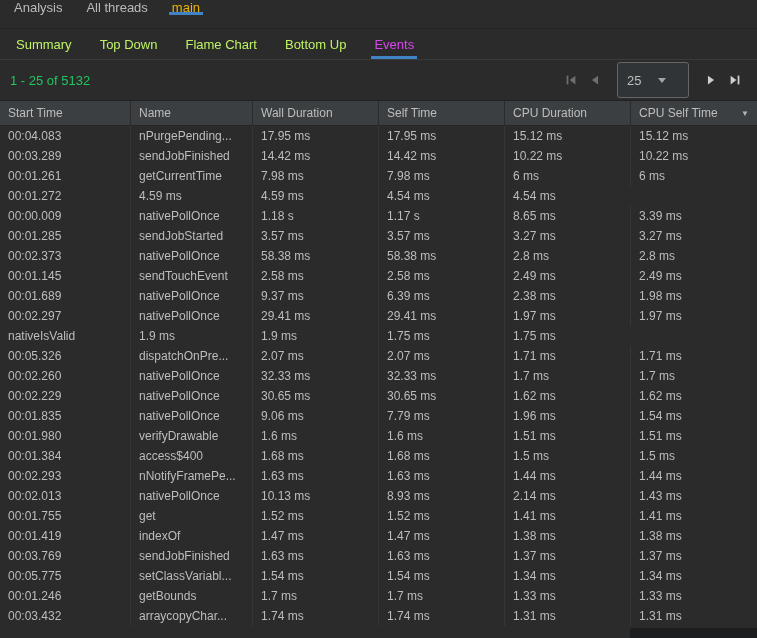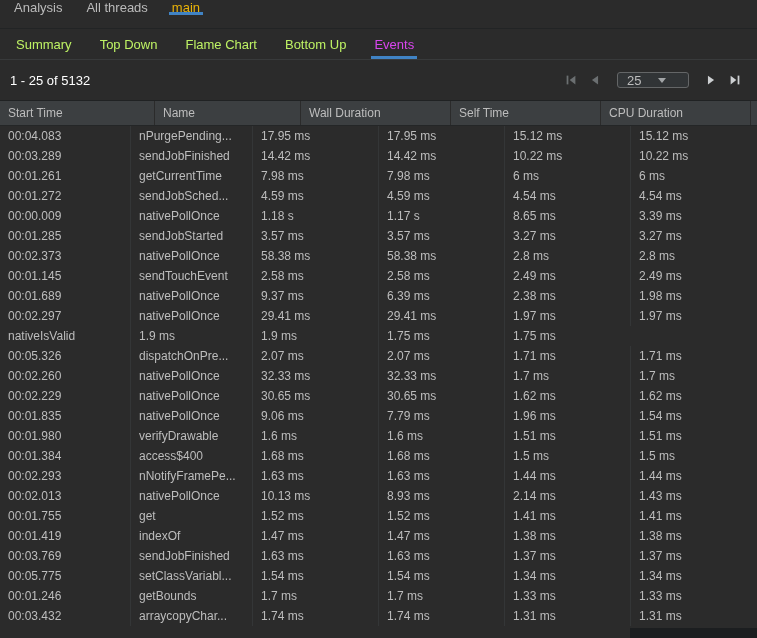--- a/index.html
+++ b/index.html
@@ -15,33 +15,33 @@
   .ttab.active::after { content:""; position:absolute; left:9px; right:9px; bottom:0; height:3px; background:var(--accent); }
 
   
   .view-tabs { height:31px; display:flex; align-items:stretch; padding:0 2px; border-bottom:1px solid #383a3b; flex:0 0 auto; }
   .vtab { padding:0 14px; font-size:13px; color:#bef264; display:flex; align-items:center; position:relative; cursor:default; }
   .vtab.active { color:#d946ef; }
   .vtab.active::after { content:""; position:absolute; left:11px; right:11px; bottom:0; height:3px; background:var(--accent); }
 
   
   .pager-bar { height:40px; display:flex; align-items:center; justify-content:space-between; padding:0 10px; flex:0 0 auto; }
-  .range-label { font-size:13px; color:#ffffff; }
+  .range-label { font-size:13px; color:#22c55e; }
   .pager-controls { display:flex; align-items:center; }
   .icon-btn { width:24px; height:24px; display:flex; align-items:center; justify-content:center; background:transparent; border:none; cursor:pointer; }
   .icon-btn svg { display:block; }
   .icon-btn.disabled svg path, .icon-btn.disabled svg rect { fill:#6b6f71; }
   .icon-btn.enabled svg path, .icon-btn.enabled svg rect { fill:#cdd0d2; }
-  .page-size-select { min-width:72px; height:16px; border:1px solid #646667; border-radius:3px; background:#313436; display:flex; align-items:center; justify-content:space-between; padding:0 22px 0 9px; margin:0 10px; color:#bdbdbd; font-size:13px; cursor:pointer; }
+  .page-size-select { min-width:72px; height:36px; border:1px solid #646667; border-radius:3px; background:#313436; display:flex; align-items:center; justify-content:space-between; padding:0 22px 0 9px; margin:0 10px; color:#bdbdbd; font-size:13px; cursor:pointer; }
   .dd-arrow { width:0; height:0; border-left:4px solid transparent; border-right:4px solid transparent; border-top:5px solid #a2a5a7; margin-left:8px; }
 
   
   .table { flex:1 1 auto; display:flex; flex-direction:column; overflow:hidden; font-size:12px; }
   .thead, .tr { display:grid; grid-template-columns:130px 122px 126px 126px 126px 1fr; }
-  .thead { background:#3c3f41; height:26px; border-top:1px solid #202223; border-bottom:1px solid #242627; flex:0 0 auto;gap:24px; }
+  .thead { background:#3c3f41; height:26px; border-top:1px solid #202223; border-bottom:1px solid #242627; flex:0 0 auto; }
   .th { display:flex; align-items:center; padding:0 8px; color:#bdbdbd; border-left:1px solid #2b2b2b; white-space:nowrap; overflow:hidden; cursor:pointer; }
   .th:first-child { border-left:none; }
   .sort-arrow { margin-left:auto; font-size:8px; color:#b2b5b7; padding-left:6px; }
   .tbody { flex:1 1 auto; overflow:hidden; }
   .tr { height:20px; }
   .td { display:flex; align-items:center; padding:0 8px; color:#bdbdbd; border-left:1px solid #343637; white-space:nowrap; overflow:hidden; }
   .td:first-child { border-left:none; }
 
   .corner-shade { position:absolute; right:0; bottom:0; width:127px; height:10px; background:#1c1e20; }
 </style>
@@ -146,21 +146,20 @@
         <div class="tr">
           <div class="td">00:01.261</div>
           <div class="td">getCurrentTime</div>
           <div class="td">7.98 ms</div>
           <div class="td">7.98 ms</div>
           <div class="td">6 ms</div>
           <div class="td">6 ms</div>
         </div>
         <div class="tr">
           <div class="td">00:01.272</div>
-          <div class="td">sendJobSched...</div>
           <div class="td">4.59 ms</div>
           <div class="td">4.59 ms</div>
           <div class="td">4.54 ms</div>
           <div class="td">4.54 ms</div>
         </div>
         <div class="tr">
           <div class="td">00:00.009</div>
           <div class="td">nativePollOnce</div>
           <div class="td">1.18 s</div>
           <div class="td">1.17 s</div>

